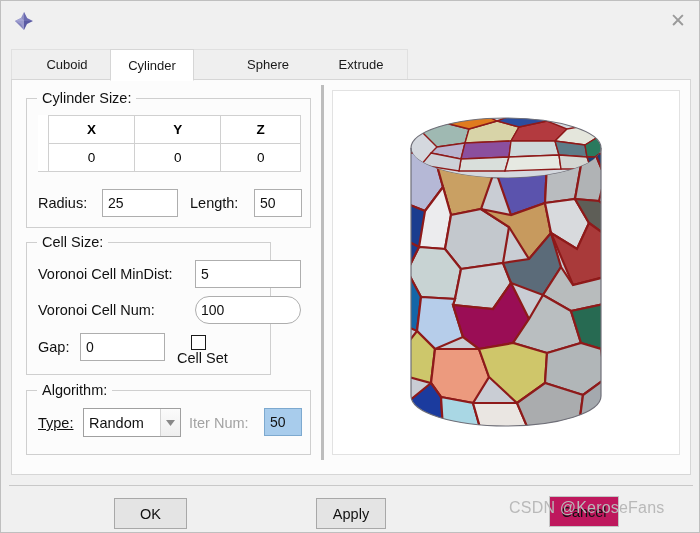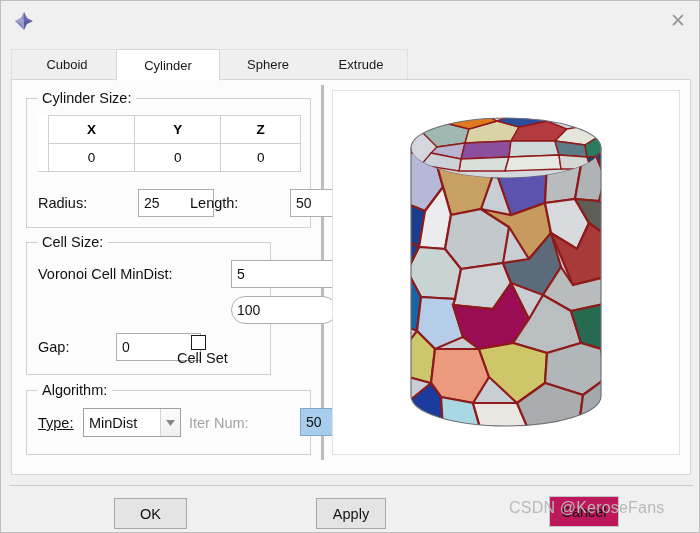--- a/index.html
+++ b/index.html
@@ -176,21 +176,20 @@
     box-sizing: border-box;
     border: 1px solid #aeaeae;
     background: #ffffff;
     font-family: "Liberation Sans", sans-serif;
     font-size: 14px;
     color: #111;
     padding: 0 5px;
     outline: none;
     height: 28px;
     line-height: 26px;
-    margin-left: 36px;
   }
   .field.highlight { background: #a8ccec; border-color: #7da9cf; }
 
   .checkbox-wrap {
     position: absolute;
     display: flex;
     align-items: center;
     cursor: pointer;
     user-select: none;
     flex-direction: column;
@@ -294,21 +293,21 @@
         <polygon points="2,11 11,11 11,20 8,14" fill="#9a9acd"></polygon>
         <polygon points="2,11 8,8 11,11" fill="#a4a4d4"></polygon>
       </svg>
     </div>
     <div class="close-btn">✕</div>
   </div>
 
   <div class="tabstrip">
     <div class="tabstrip-bg"></div>
     <div class="tab" id="tab0" style="left:8px;   width:96px;">Cuboid</div>
-    <div class="tab active" id="tab1" style="left:105px; width:104px;">Cylinder</div>
+    <div class="tab active" id="tab1" style="left:99px; width:84px;">Cylinder</div>
     <div class="tab" id="tab2" style="left:211px; width:92px;">Sphere</div>
     <div class="tab" id="tab3" style="left:304px; width:92px;">Extrude</div>
   </div>
 
   <div class="content">
 
     <div class="splitter"></div>
 
     <div class="group" id="grp-cylinder-size">
       <div class="legend">Cylinder Size:</div>
@@ -336,38 +335,39 @@
       <div class="lbl" style="left:163px; top:92px;">Length:</div>
       <input class="field" style="left: 227px; top: 90px; width: 48px;" value="50">
     </div>
 
     <div class="group" id="grp-cell-size">
       <div class="legend">Cell Size:</div>
 
       <div class="lbl" style="left:11px; top:19px;">Voronoi Cell MinDist:</div>
       <input class="field" style="left: 168px; top: 17px; width: 106px;" value="5">
 
+      <div class="lbl" style="left:11px; top:55px;">Voronoi Cell Num:</div>
       <input class="field" style="left: 168px; top: 53px; width: 106px; border-radius: 14px;" value="100">
 
       <div class="lbl" style="left:11px; top:92px;">Gap:</div>
       <input class="field" style="left: 53px; top: 90px; width: 85px;" value="0">
 
       <div class="checkbox-wrap" style="left:150px; top:92px;">
         <span class="checkbox-box"></span>
         <span class="checkbox-label">Cell Set</span>
       </div>
     </div>
 
     <div class="group" id="grp-algorithm">
       <div class="legend">Algorithm:</div>
 
       <div class="lbl" style="left:11px; top:20px;text-decoration:underline;">Type:</div>
 
       <div class="combo" style="left:56px; top:17px; width:98px;">
-        <span class="combo-text">MinDist</span>
+        <span class="combo-text">Random</span>
         <span class="combo-arrow">
           <svg width="9" height="6" viewBox="0 0 9 6">
               <polygon points="0,0 9,0 4.5,6" fill="#888"></polygon>
             </svg>
         </span>
       </div>
 
       <div class="lbl disabled" style="left:162px; top:20px;">Iter Num:</div>
       <input class="field highlight" style="left: 237px; top: 17px; width: 38px;" disabled="" value="50">
     </div>

